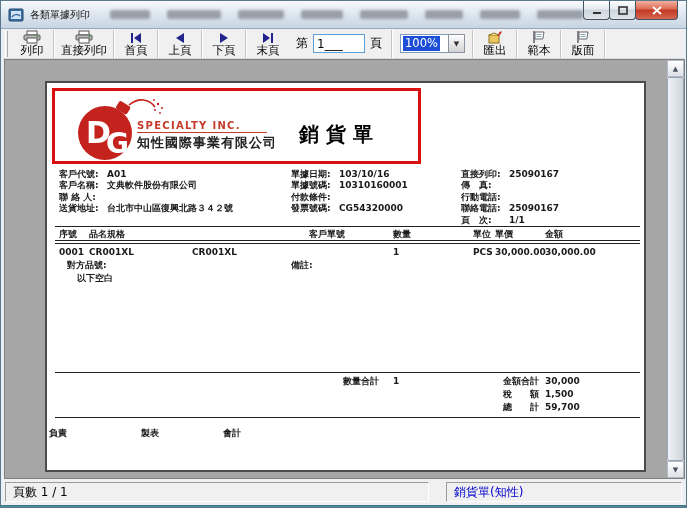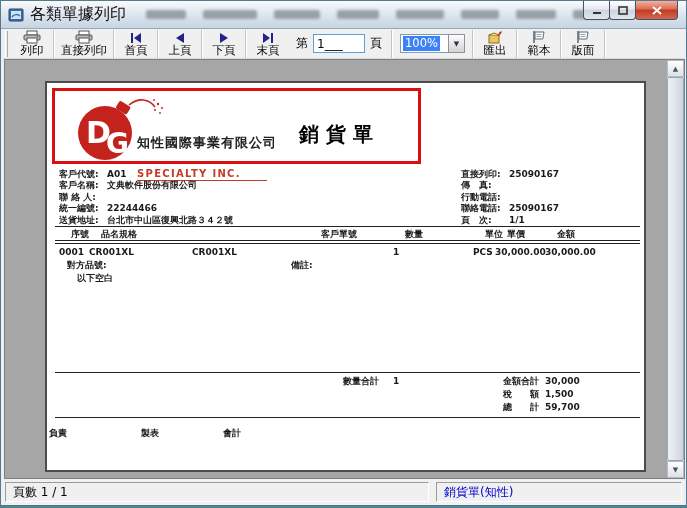--- a/index.html
+++ b/index.html
@@ -7,21 +7,21 @@
   body { font-family:"DejaVu Sans", sans-serif; background:#fff; }
 
   .window { position:relative; width:687px; height:508px; background:#ebeff4;
             border:1px solid #58788c; overflow:hidden; }
 
   
   .titlebar { position:absolute; top:0; left:0; width:100%; height:28px;
               background:linear-gradient(#f8fafc, #dbe4ee 55%, #c7d4e2);
               border-bottom:1px solid #96a9bb; display:flex; align-items:center; padding:0 7px; }
   .app-icon { width:16px; height:16px; margin-right:6px; flex:0 0 auto; }
-  .window-title { font-size:16px; color:#111; white-space:nowrap; }
+  .window-title { font-size:10px; color:#111; white-space:nowrap; }
   .redacted-group { display:flex; gap:17px; margin-left:20px; align-items:center;
                     filter:blur(1.7px); }
   .redacted { height:9px; background:#878d96; border-radius:2px; opacity:.8; }
   .win-controls { position:absolute; top:0; right:8px; display:flex; }
   .wbtn { height:19px; border:1px solid #45525f; border-top:none; margin-left:-1px;
           display:flex; align-items:center; justify-content:center; border-radius:0 0 4px 4px; }
   .wbtn.minmax { width:27px; background:linear-gradient(#ffffff,#e4e9ef 45%,#ccd4dd 50%,#e0e6ec); }
   .wbtn.close  { width:43px; background:linear-gradient(#f3b0a0,#dd6covered 45%,#c23a23 50%,#d5664e);
                  background:linear-gradient(#f3b0a0,#dd6b52 45%,#c23a23 50%,#d5664e); }
 
@@ -35,21 +35,21 @@
   .ticon { height:14px; display:flex; align-items:flex-end; justify-content:center; }
   .tlabel { font-size:11.5px; line-height:13px; color:#000; white-space:nowrap; }
   .tsep { width:2px; height:28px; border-left:1px solid #c3c3c3; border-right:1px solid #ffffff;
           margin:0 1px; }
   .page-group { display:flex; align-items:center; gap:5px; padding:0 8px; font-size:12px; }
   .page-input { width:52px; height:19px; border:1px solid #5f9fd8; background:#fff;
                 font-family:inherit; font-size:12px; padding:0 3px; }
   .zoom-combo { display:flex; align-items:center; margin:0 6px; }
   .zoom-box { width:48px; height:19px; background:#fff; border:1px solid #7f9db9; border-right:none;
               display:flex; align-items:center; padding-left:2px; }
-  .zoom-sel { background:#3b82f6; color:#fff; font-size:11.5px; padding:0 2px; line-height:15px; }
+  .zoom-sel { background:#1d4ed8; color:#fff; font-size:11.5px; padding:0 2px; line-height:15px; }
   .zoom-arrow { width:17px; height:19px; background:linear-gradient(#fdfdfd,#d4d4d4);
                 border:1px solid #8a94a0; display:flex; align-items:center; justify-content:center;
                 font-size:7px; color:#333; }
 
   
   .preview { position:absolute; top:58px; left:3px; width:681px; height:420px;
              background:#a6a6a6; border:1px solid #7e7e7e; }
   .vscroll { position:absolute; top:0; right:0; width:17px; height:418px; background:#f1f2f4; }
   .vbtn { position:absolute; left:0; width:17px; height:17px;
           background:linear-gradient(#fefefe,#dde2e8); border:1px solid #b3bbc6;
@@ -58,34 +58,34 @@
   .vthumb { position:absolute; top:17px; left:0; width:17px; height:384px;
             background:linear-gradient(90deg,#f0f3f6,#ccd4dc); border:1px solid #97a4b4; border-radius:2px; }
 
   
   .doc-page { position:absolute; left:40px; top:21px; width:601px; height:391px;
               background:#fff; border:2px solid #4c4c4c; color:#1a1a1a; }
   .doc-page .abs { position:absolute; }
   .doc9 { font-size:9px; font-weight:bold; line-height:11px; white-space:nowrap; }
   .red-box { left:5px; top:5px; width:369px; height:76px; border:3px solid #da0f0f; }
   .brand-en { left:90px; top:37px; color:#c43b2a; font-size:10px; letter-spacing:1.3px;
-              font-weight:bold; border-bottom:1px solid #c43b2a; padding:0 26px 1px 0;margin-top:48px; }
+              font-weight:bold; border-bottom:1px solid #c43b2a; padding:0 26px 1px 0; }
   .brand-zh { left:90px; top:51px; font-size:13px; font-weight:bold; color:#222; letter-spacing:1px; }
   .doc-title { left:252px; top:38px; font-size:20px; font-weight:bold; letter-spacing:7px; color:#000; }
 
   .info-col { top:86px; }
   .info-row { height:11.4px; display:flex; }
   .ilabel { width:48px; }
   .hline  { left:8px; width:585px; border-top:1px solid #222; }
   .dline  { left:8px; width:585px; height:4px; border-top:1px solid #222; border-bottom:1px solid #222; }
   .cell-r { }
 
   
   .statusbar { position:absolute; top:478px; left:2px; right:2px; height:26px; background:#f0f0f0;
-               display:flex; align-items:center; gap:7px; padding:2px 2px; }
+               display:flex; align-items:center; gap:17px; padding:2px 2px; }
   .spanel { height:20px; border:1px solid; border-color:#9b9b9b #ffffff #ffffff #9b9b9b;
             display:flex; align-items:center; padding-left:7px; font-size:12px; }
   .spanel.pages { width:424px; color:#000; }
   .spanel.docname { flex:1; color:#0000cc; }
 
   .bottom-frame { position:absolute; top:504px; left:0; width:687px; height:4px;
                   background:linear-gradient(#30707e,#86b6c2); }
 </style>
 </head>
 <body>
@@ -284,29 +284,43 @@
           </div>
         <div class="info-row">
             <span class="ilabel">客戶名稱:</span>
             <span>文典軟件股份有限公司</span>
           </div>
         <div class="info-row">
             <span class="ilabel">聯 絡 人:</span>
             <span></span>
           </div>
         <div class="info-row">
-            <span class="ilabel">統一編號:</span>
-            <span>22244466</span>
-          </div>
-        <div class="info-row">
             <span class="ilabel">送貨地址:</span>
             <span>台北市中山區復興北路３４２號</span>
           </div>
       </div>
 
+      <div class="abs info-col doc9" style="left:244px;">
+        <div class="info-row">
+            <span class="ilabel">單據日期:</span>
+            <span>103/10/16</span>
+          </div>
+        <div class="info-row">
+            <span class="ilabel">單據號碼:</span>
+            <span>10310160001</span>
+          </div>
+        <div class="info-row">
+            <span class="ilabel">付款條件:</span>
+            <span></span>
+          </div>
+        <div class="info-row">
+            <span class="ilabel">發票號碼:</span>
+            <span>CG54320000</span>
+          </div>
+      </div>
 
       <div class="abs info-col doc9" style="left:414px;">
         <div class="info-row">
             <span class="ilabel">直接列印:</span>
             <span>25090167</span>
           </div>
         <div class="info-row">
             <span class="ilabel">傳　真:</span>
             <span></span>
           </div>
@@ -319,21 +333,21 @@
             <span>25090167</span>
           </div>
         <div class="info-row">
             <span class="ilabel">頁　次:</span>
             <span>1/1</span>
           </div>
       </div>
 
       <div class="abs hline" style="top:143px;"></div>
 
-      <div class="abs doc9" style="top:146px;left:12px;width:601px;height:12px;">
+      <div class="abs doc9" style="top:146px;left:0;width:601px;height:12px;">
         <span class="abs" style="left:12px;">序號</span>
         <span class="abs" style="left:42px;">品名規格</span>
         <span class="abs" style="left:262px;">客戶單號</span>
         <span class="abs cell-r" style="left:346px;width:52px;">數量</span>
         <span class="abs" style="left:426px;">單位</span>
         <span class="abs cell-r" style="left:448px;width:74px;">單價</span>
         <span class="abs cell-r" style="left:498px;width:88px;">金額</span>
       </div>
 
       <div class="abs dline" style="top:157px;"></div>

